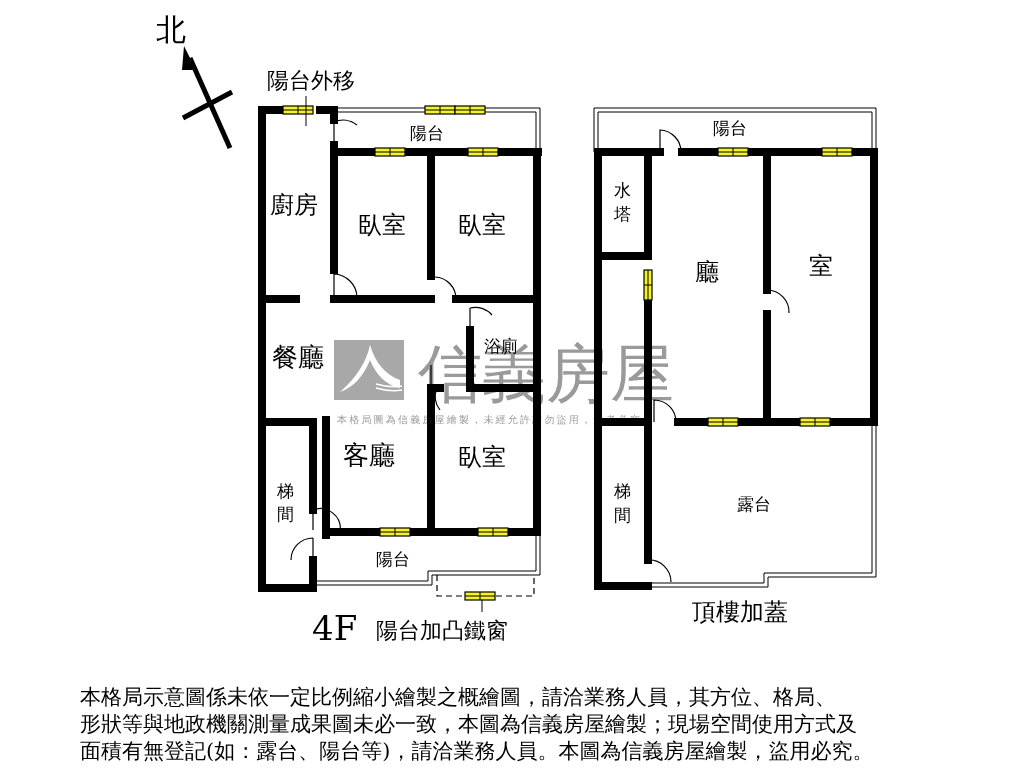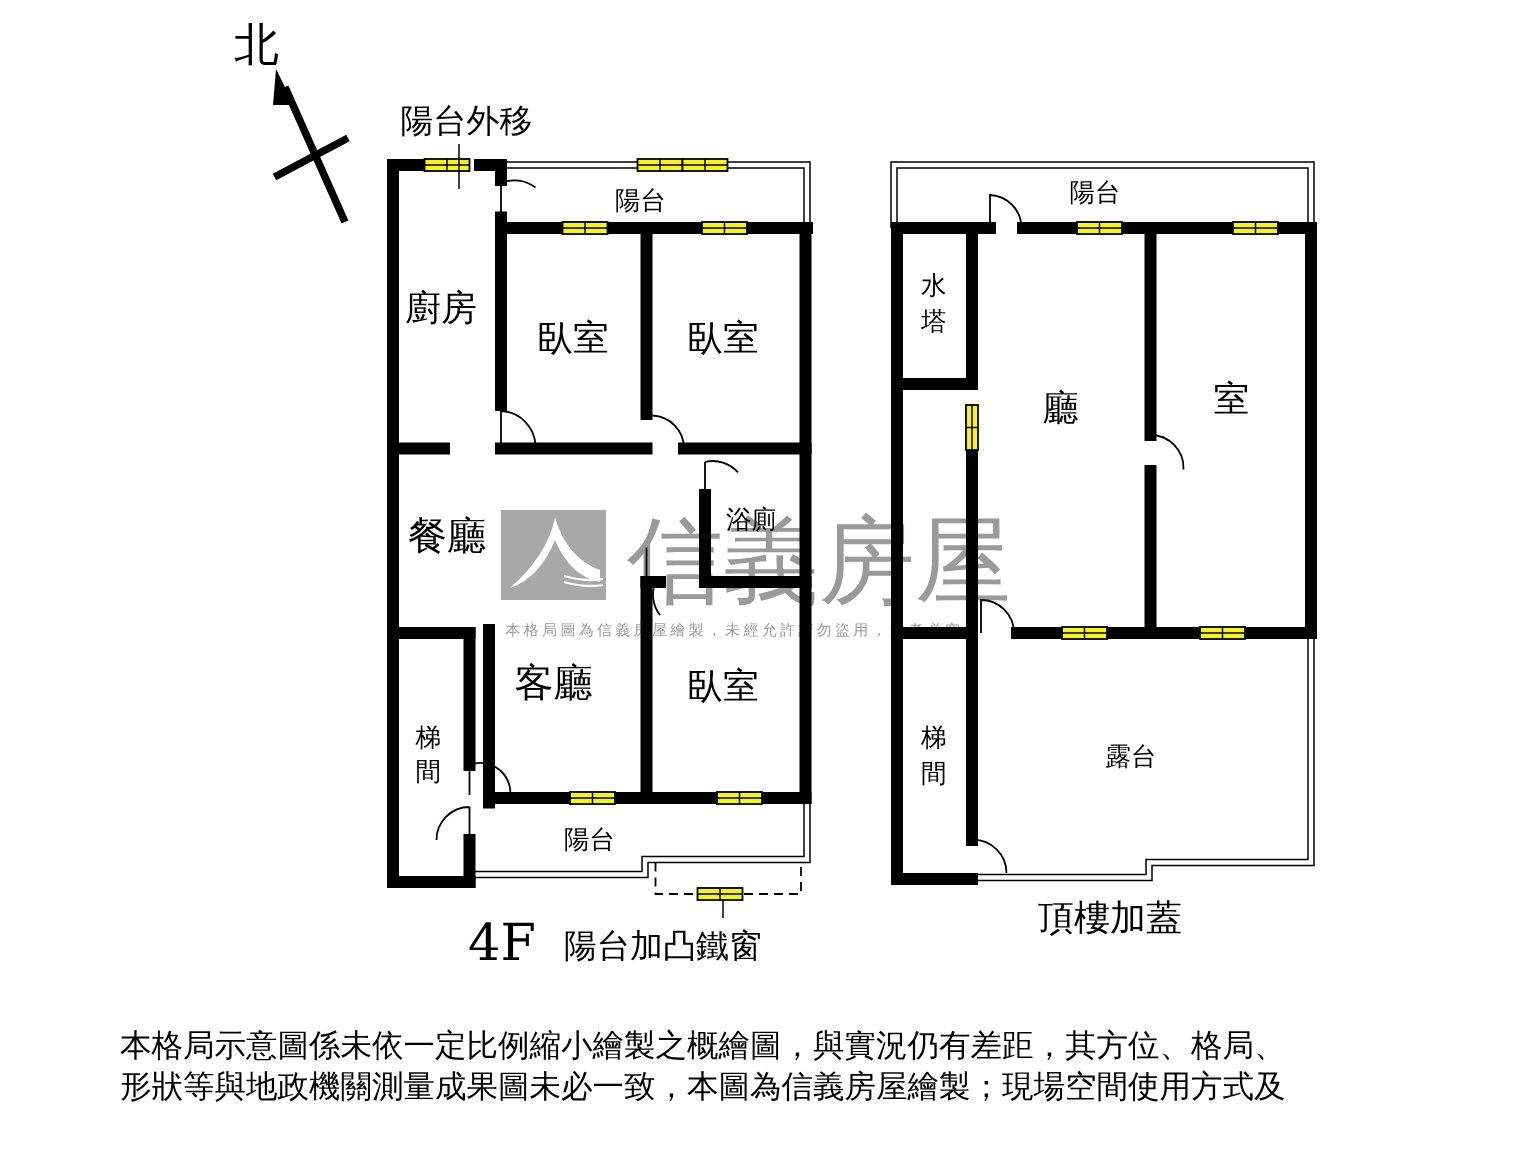--- a/index.html
+++ b/index.html
@@ -169,15 +169,16 @@
     <text x="695" y="280" font-size="24" class="lbl">廳</text>
     <text x="809" y="274" font-size="24" class="lbl">室</text>
     <text x="614" y="497" font-size="17" class="lbl">梯</text>
     <text x="614" y="521" font-size="17" class="lbl">間</text>
     <text x="737" y="510" font-size="17" class="lbl">露台</text>
     <text x="692" y="620" font-size="24" class="lbl">頂樓加蓋</text>
   </g>
 </svg>
 
 <div class="disclaimer">
-  <div>本格局示意圖係未依一定比例縮小繪製之概繪圖，與實況仍有差距，其方位、格局、</div>
+  <div>本格局示意圖係未依一定比例縮小繪製之概繪圖，請洽業務人員，其方位、格局、</div>
   <div>形狀等與地政機關測量成果圖未必一致，本圖為信義房屋繪製；現場空間使用方式及</div>
+  <div>面積有無登記(如：露台、陽台等)，請洽業務人員。本圖為信義房屋繪製，盜用必究。</div>
 </div>
 
 </body></html>

